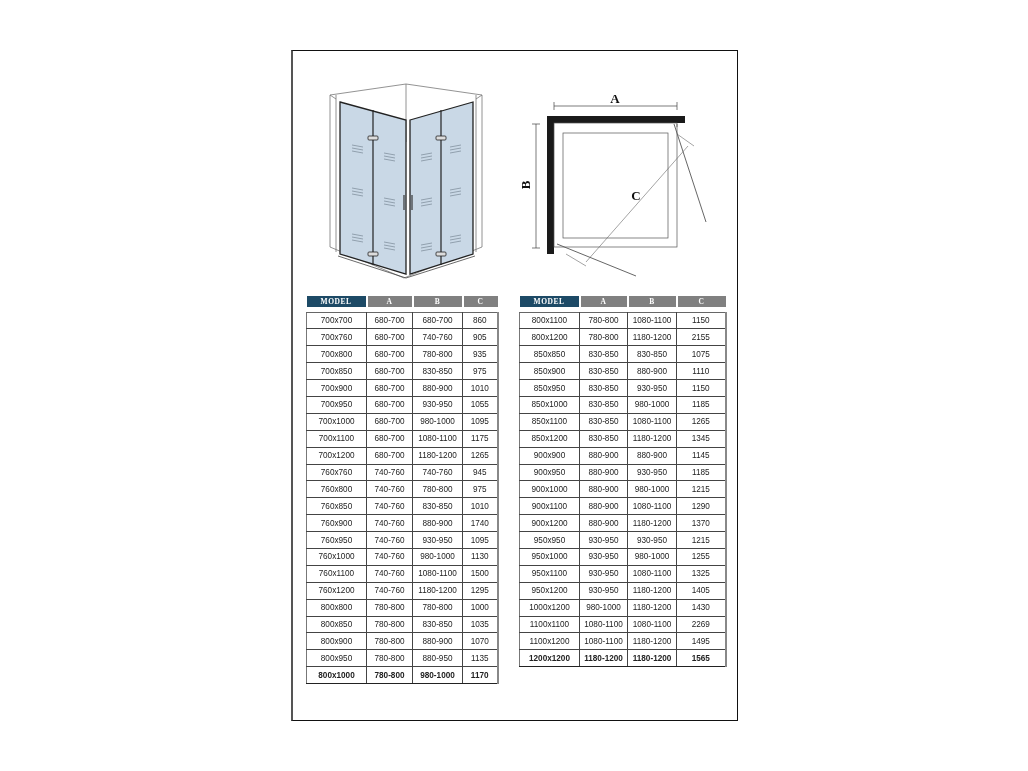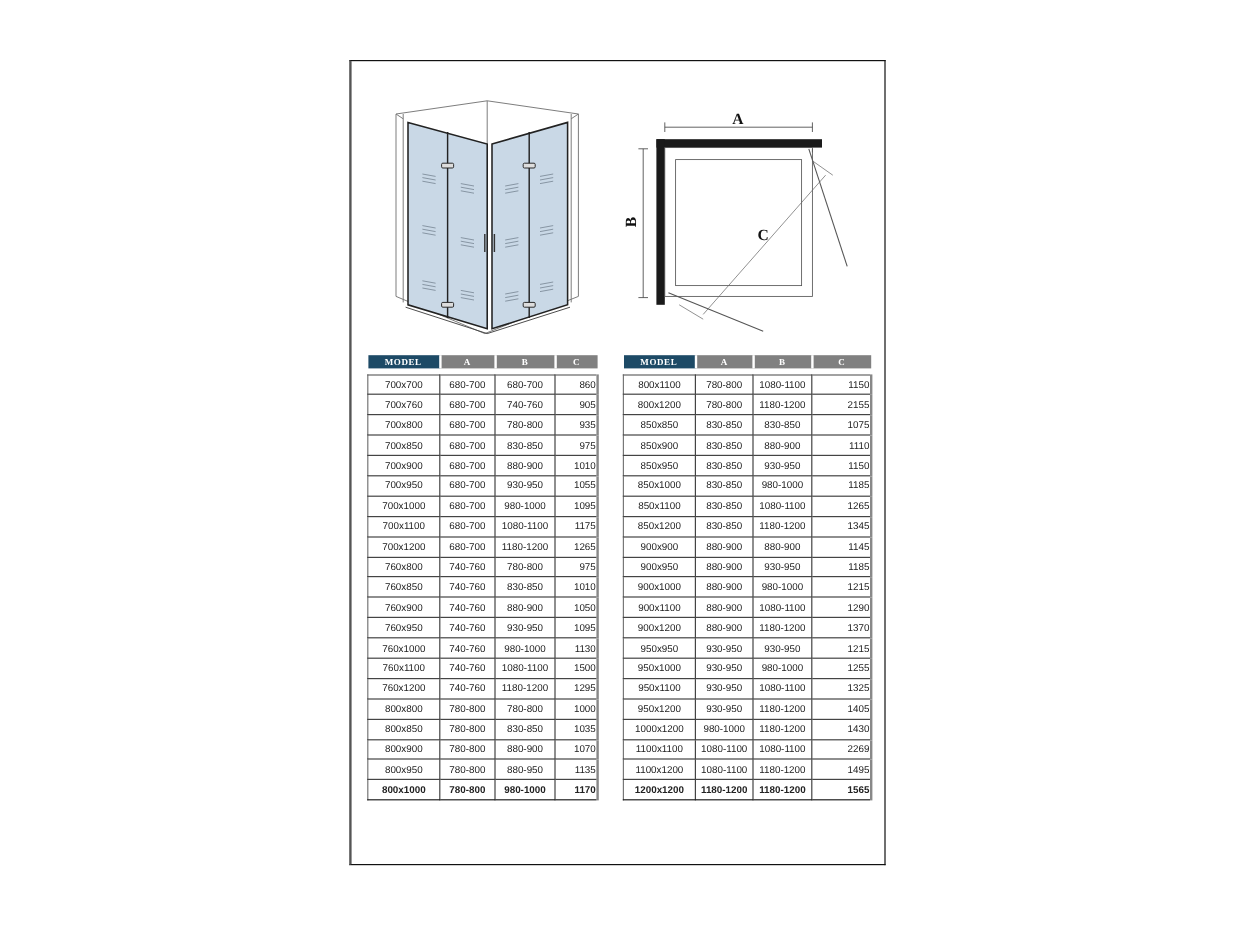--- a/index.html
+++ b/index.html
@@ -29,21 +29,21 @@
     }
     .spec-table thead th:last-child { border-right: none; }
     .spec-table thead th.h-model { background: #1d4a66; }
     .spec-table thead th.h-col { background: #808080; }
     .spec-table tr.spacer td { height: 5px; border: none; padding: 0; }
     .spec-table tbody tr.data td {
       height: 16.9px; padding: 0; text-align: center; white-space: nowrap;
       border: 1px solid #444; border-top: 1px solid #666;
     }
     .spec-table tbody tr.data td:first-child { border-left: 1px solid #777; }
-    .spec-table tbody tr.data td:last-child { border-right: 2px solid #888; text-align: right; }
+    .spec-table tbody tr.data td:last-child { border-right: 2px solid #888; }
     .spec-table tbody tr.data:last-child td { border-bottom: 1px solid #222; font-weight: bold; }
   </style>
 </head>
 <body>
 
 <div class="sheet"></div>
 
 <svg class="iso-diagram" viewBox="0 0 160 200" xmlns="http://www.w3.org/2000/svg">
 
   <g fill="none" stroke="#777" stroke-width="0.8">
@@ -213,36 +213,42 @@
         <td>1080-1100</td>
         <td>1175</td>
       </tr>
       <tr class="data">
         <td>700x1200</td>
         <td>680-700</td>
         <td>1180-1200</td>
         <td>1265</td>
       </tr>
       <tr class="data">
+        <td>760x760</td>
+        <td>740-760</td>
+        <td>740-760</td>
+        <td>945</td>
+      </tr>
+      <tr class="data">
         <td>760x800</td>
         <td>740-760</td>
         <td>780-800</td>
         <td>975</td>
       </tr>
       <tr class="data">
         <td>760x850</td>
         <td>740-760</td>
         <td>830-850</td>
         <td>1010</td>
       </tr>
       <tr class="data">
         <td>760x900</td>
         <td>740-760</td>
         <td>880-900</td>
-        <td>1050</td>
+        <td>1740</td>
       </tr>
       <tr class="data">
         <td>760x950</td>
         <td>740-760</td>
         <td>930-950</td>
         <td>1095</td>
       </tr>
       <tr class="data">
         <td>760x1000</td>
         <td>740-760</td>

